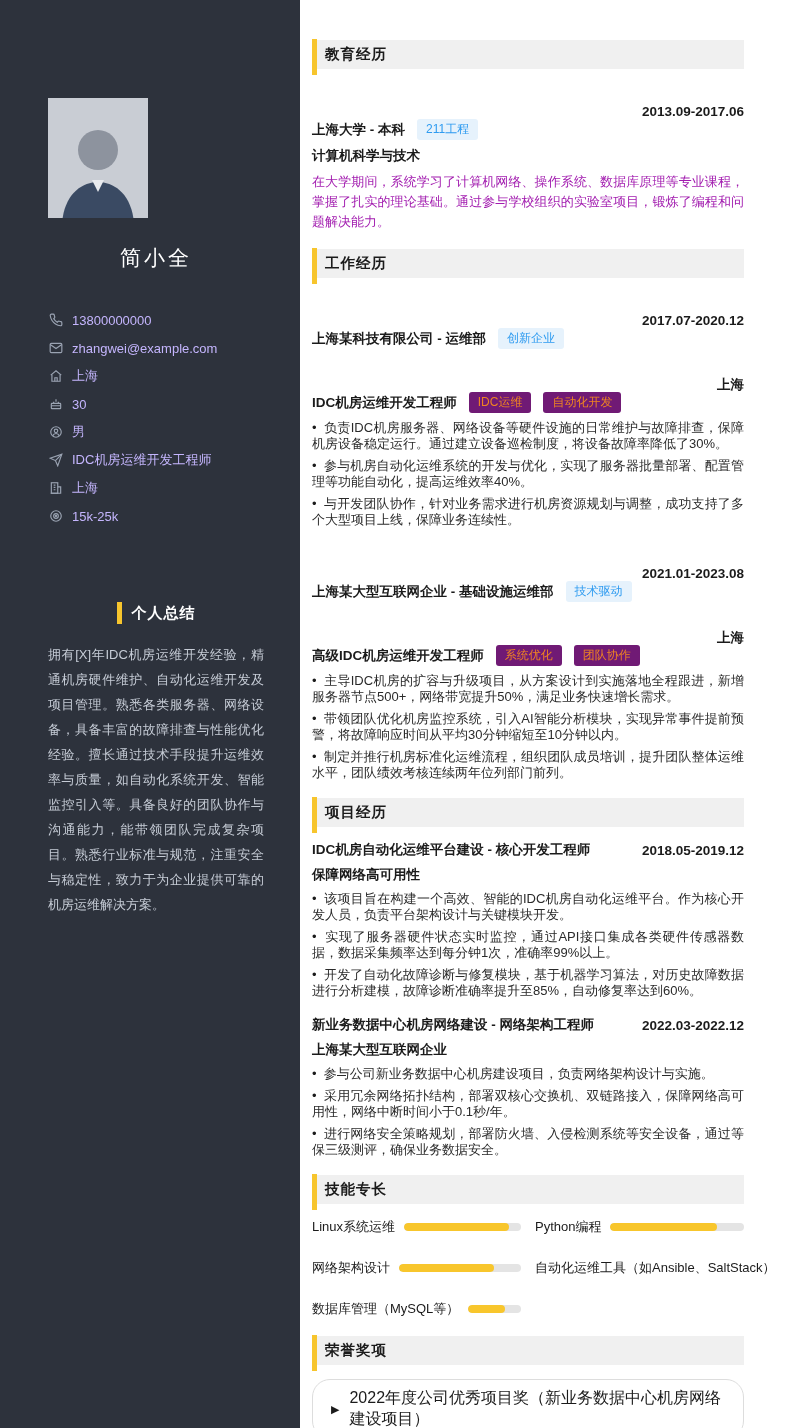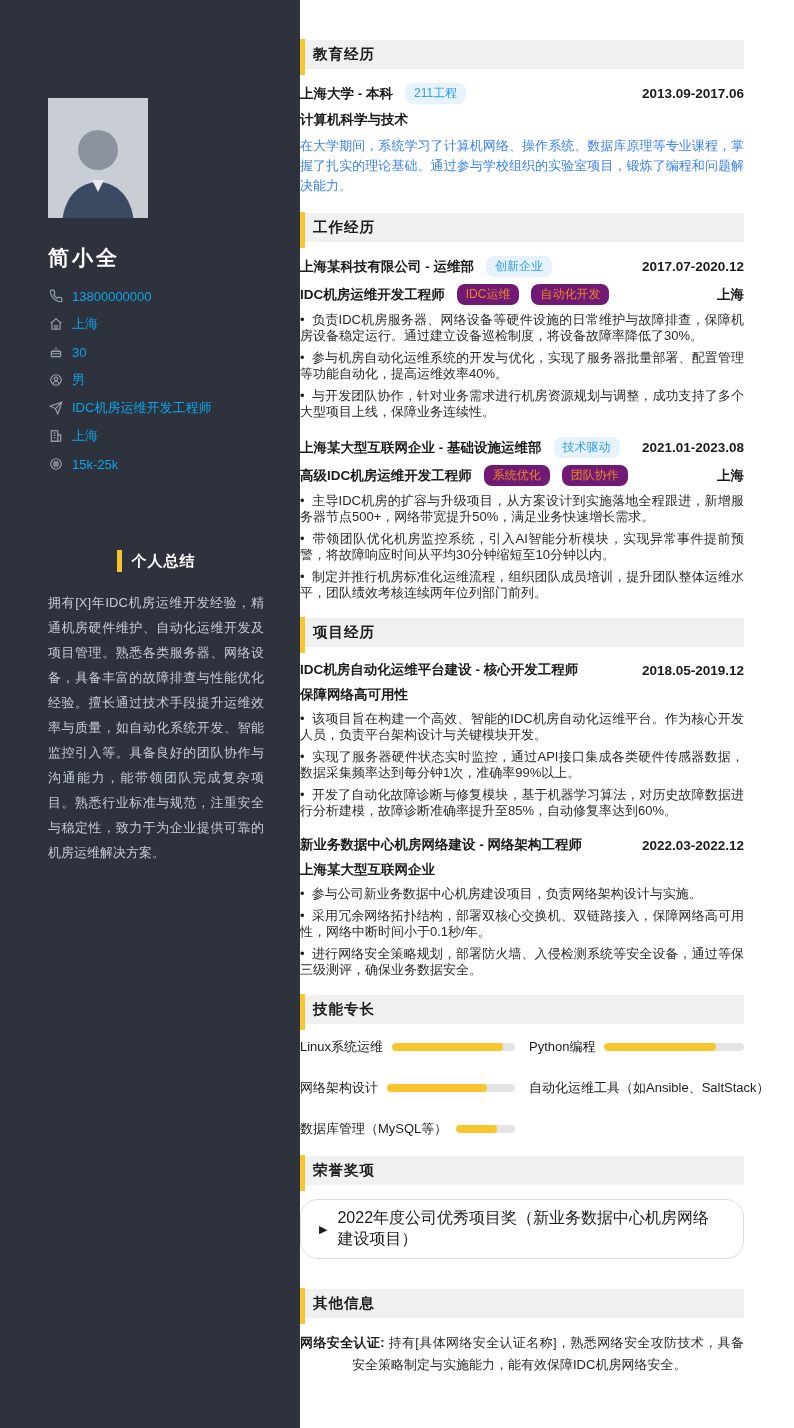--- a/index.html
+++ b/index.html
@@ -3,47 +3,47 @@
 <meta charset="utf-8">
 <style>
   * { margin:0; padding:0; box-sizing:border-box; }
   html,body { width:794px; height:1428px; overflow:hidden; }
   body { font-family:"Liberation Sans","DejaVu Sans",sans-serif; background:#ffffff; display:flex; }
 
   
   .sidebar { width:300px; min-width:300px; height:1428px; background:#2d323c; color:#d9dee8; padding:98px 36px 0 48px; }
   .photo { width:100px; height:120px; background:#c9cdd4; position:relative; overflow:hidden; }
   .photo svg { position:absolute; bottom:-6px; left:0; }
-  .name { color:#ffffff; font-size:21px; font-weight:bold; letter-spacing:3px; margin-top:26px; margin-bottom:10px; }
+  .name { color:#ffffff; font-size:21px; font-weight:normal; letter-spacing:3px; margin-top:26px; margin-bottom:34px;text-align:center; }
   .contact { list-style:none; }
-  .contact li { display:flex; align-items:center; height:28px; font-size:13px; color:#0ea5e9; }
+  .contact li { display:flex; align-items:center; height:28px; font-size:13px; color:#c4b5fd; }
   .contact .ic { width:15px; height:15px; margin-right:9px; color:#9aa3b2; flex:none; display:flex; align-items:center; justify-content:center; }
   .contact .ic svg { width:14px; height:14px; }
 
   .summary { margin-top:72px; }
   .sb-header { display:flex; align-items:center; margin-bottom:18px;justify-content:center; }
   .sb-header .bar { width:5px; height:22px; background:#f7c52d; margin-right:10px; }
   .sb-header .txt { color:#ffffff; font-size:15px; font-weight:bold; letter-spacing:1px; }
   .summary p { font-size:13px; line-height:25px; color:#c6ccd6; text-align:justify; }
 
   
-  .main { flex:1; padding:40px 50px 0 0; }
+  .main { flex:1; padding:40px 50px 0 12px; }
   .sec { margin-bottom:16px; }
   .sec-header { position:relative; background:#f0f0f0; padding:5px 0 5px 13px; margin-bottom:14px; }
   .sec-header::before { content:""; position:absolute; left:0; top:-1px; bottom:-6px; width:5px; background:#f7c52d; }
   .sec-header span { font-size:14.5px; font-weight:bold; color:#1b1b1b; letter-spacing:1px; }
 
   .row { display:flex; align-items:center; justify-content:space-between; margin-bottom:7px; }
-  .row .left { display:flex; align-items:center; min-width:0; }
+  .row .left { display:flex; align-items:center; min-width:0;margin-top:36px; }
   .t-bold { font-size:13.5px; font-weight:bold; color:#1b1b1b; white-space:nowrap; }
-  .badge { font-size:12px; padding:2px 9px; border-radius:8px; margin-left:12px; white-space:nowrap; }
+  .badge { font-size:12px; padding:2px 9px; border-radius:3px; margin-left:12px; white-space:nowrap; }
   .badge.blue { background:#e6f2fc; color:#2e9bf0; }
   .badge.orange { background:#701a75; color:#ee8422; }
   .entry { margin-bottom:17px; }
-  .desc { font-size:13px; line-height:20px; color:#3b82f6; text-align:justify; }
+  .desc { font-size:13px; line-height:20px; color:#a21caf; text-align:justify; }
   .bullet { font-size:13px; line-height:16px; color:#2a2a2a; text-align:justify; margin-bottom:6px; }
   .bullet::before { content:"\2022\a0\a0"; white-space:pre; color:#1b1b1b; }
 
   
   .skills-grid { display:grid; grid-template-columns:1fr 1fr; column-gap:14px; row-gap:23px; margin-bottom:18px; }
   .skill { display:flex; align-items:center; min-width:0; }
   .skill-label { font-size:13px; color:#1b1b1b; white-space:nowrap; margin-right:9px; }
   .skill-bar { flex:1; height:8px; background:#e4e4e4; border-radius:4px; overflow:hidden; min-width:0; }
   .skill-fill { height:100%; background:#f8c62c; border-radius:4px; }
 
@@ -74,20 +74,29 @@
       <span class="ic">
           <svg viewBox="0 0 24 24" fill="none" stroke="currentColor" stroke-width="2">
             <path d="M22 16.9v3a2 2 0 0 1-2.2 2 19.8 19.8 0 0 1-8.6-3.1 19.5 19.5 0 0 1-6-6A19.8 19.8 0 0 1 2.1 4.2 2 2 0 0 1 4.1 2h3a2 2 0 0 1 2 1.7c.1 1 .4 1.9.7 2.8a2 2 0 0 1-.5 2.1L8.1 9.9a16 16 0 0 0 6 6l1.3-1.3a2 2 0 0 1 2.1-.5c.9.3 1.8.6 2.8.7a2 2 0 0 1 1.7 2.1z"></path>
           </svg>
         </span>
       <span>13800000000</span>
     </li>
     <li>
       <span class="ic">
           <svg viewBox="0 0 24 24" fill="none" stroke="currentColor" stroke-width="2">
+            <rect x="2" y="4" width="20" height="16" rx="2"></rect>
+            <path d="M22 6 12 13 2 6"></path>
+          </svg>
+        </span>
+      <span>zhangwei@example.com</span>
+    </li>
+    <li>
+      <span class="ic">
+          <svg viewBox="0 0 24 24" fill="none" stroke="currentColor" stroke-width="2">
             <path d="M3 10.5 12 3l9 7.5"></path>
             <path d="M5 9.5V21h14V9.5"></path>
             <path d="M10 21v-6h4v6"></path>
           </svg>
         </span>
       <span>上海</span>
     </li>
     <li>
       <span class="ic">
           <svg viewBox="0 0 24 24" fill="none" stroke="currentColor" stroke-width="2">

